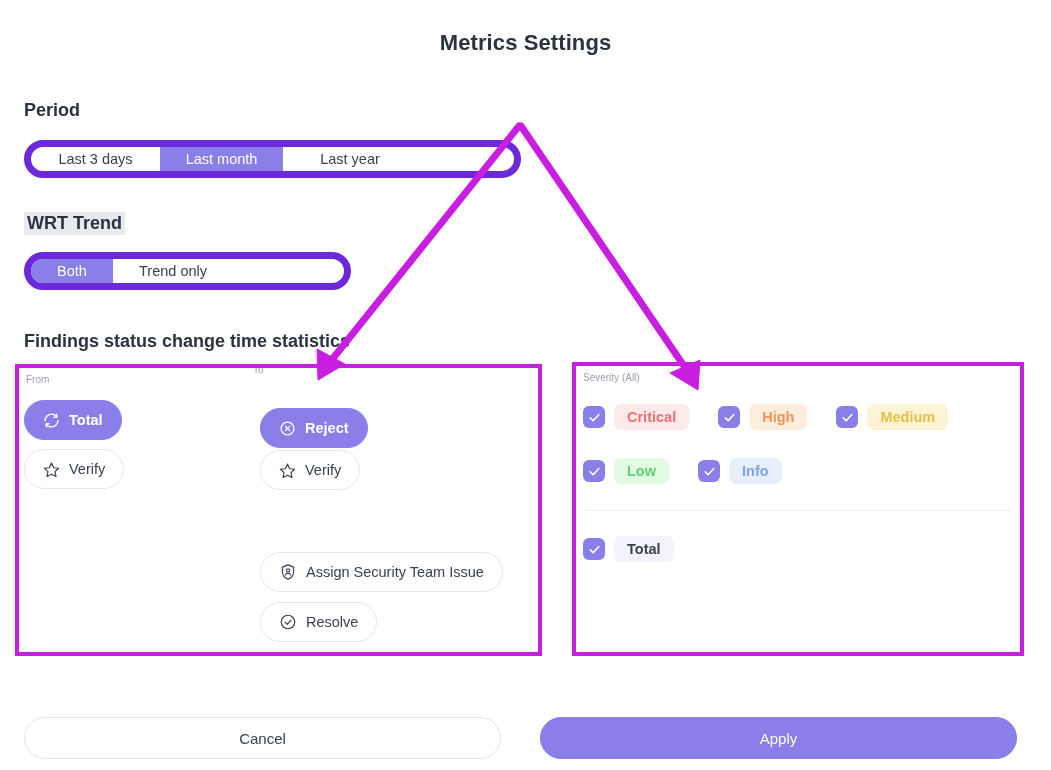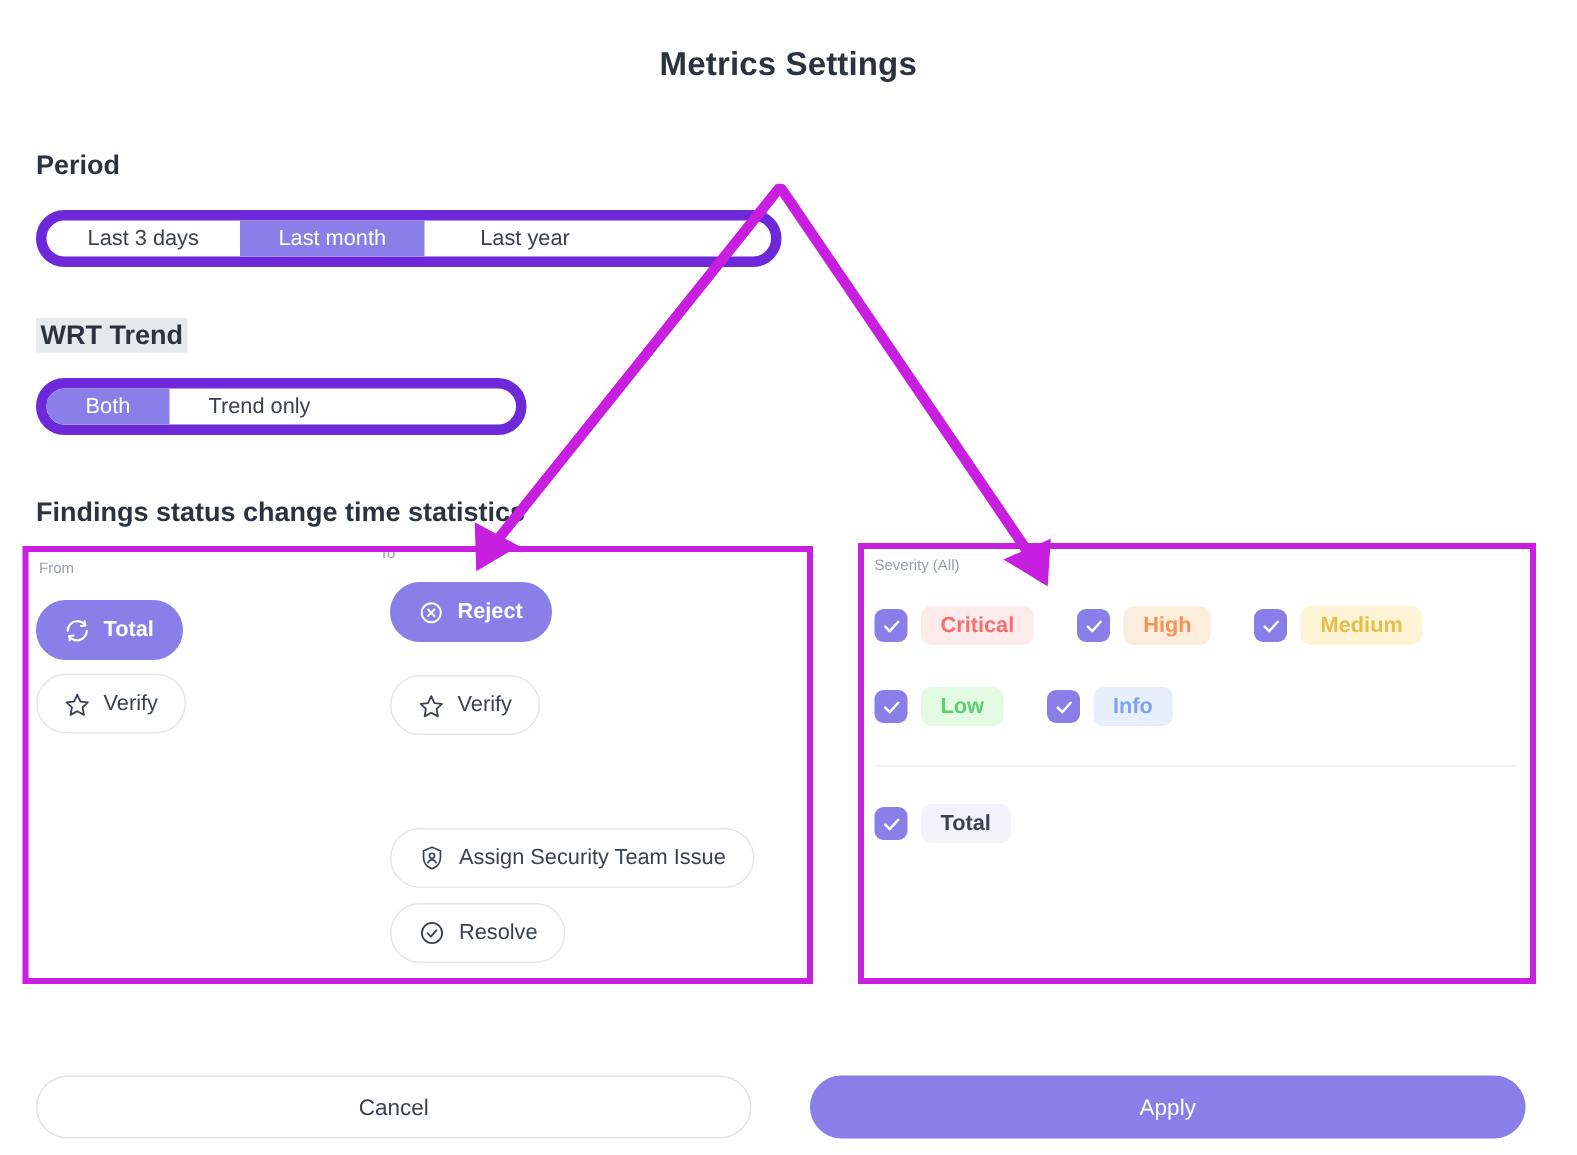--- a/index.html
+++ b/index.html
@@ -253,21 +253,21 @@
 
   <div class="status-btn" style="left:9px; top:85px;">
     <span class="gi">
       <svg width="17" height="17" viewBox="0 0 24 24" fill="none" stroke="#3b4150" stroke-width="1.7" stroke-linecap="round" stroke-linejoin="round">
         <polygon points="12 3 15 9.5 22 10.2 17 15 18.3 22 12 18.6 5.7 22 7 15 2 10.2 9 9.5"></polygon>
       </svg>
     </span>
     <span>Verify</span>
   </div>
 
-  <div class="status-btn primary" style="left:245px; top:24px;">
+  <div class="status-btn primary" style="left:245px; top:44px;">
     <span class="gi">
       <svg width="17" height="17" viewBox="0 0 24 24" fill="none" stroke="#ffffff" stroke-width="1.9" stroke-linecap="round">
         <circle cx="12" cy="12" r="9"></circle>
         <line x1="9" y1="9" x2="15" y2="15"></line>
         <line x1="15" y1="9" x2="9" y2="15"></line>
       </svg>
     </span>
     <span>Reject</span>
   </div>
 

